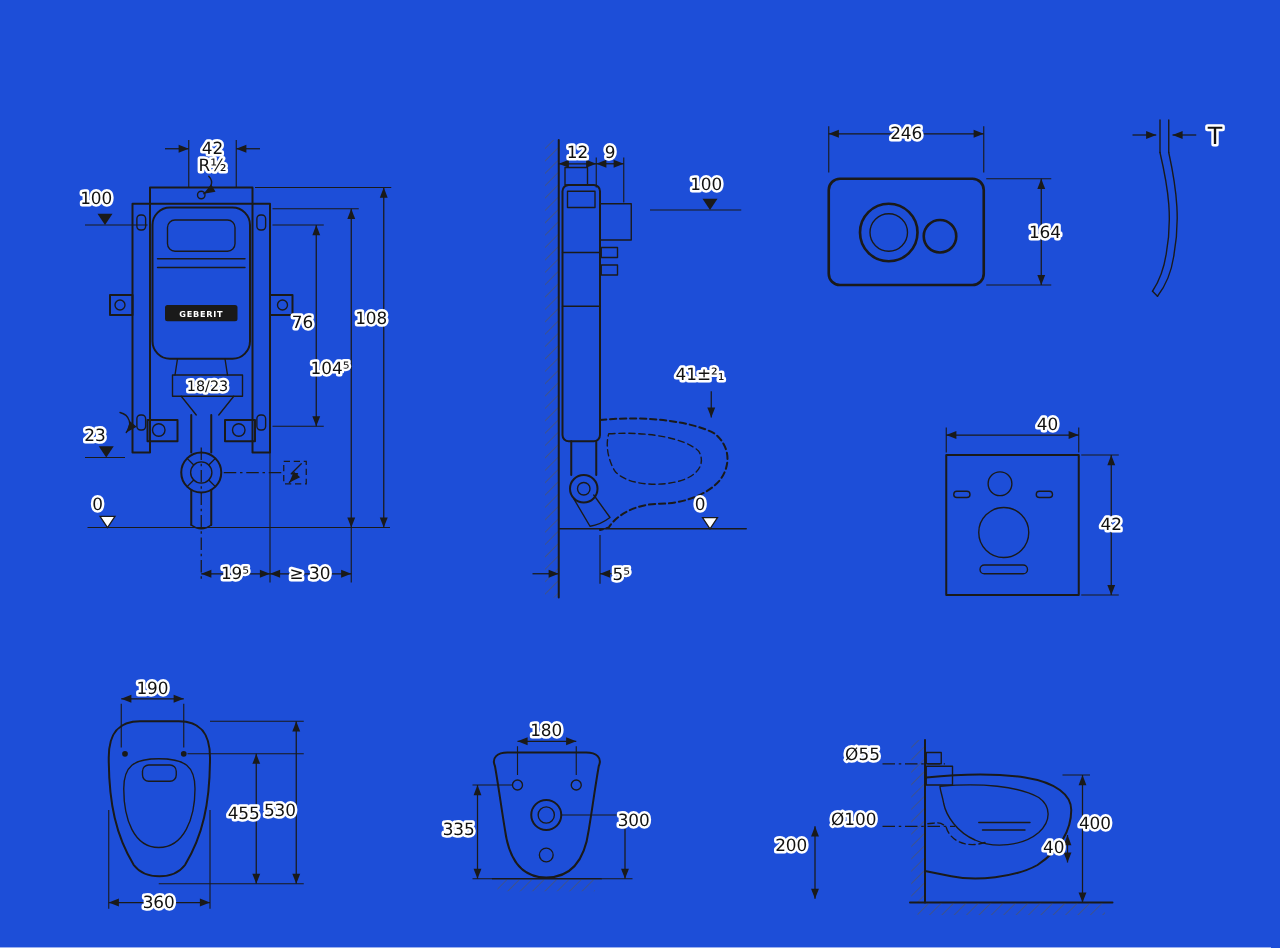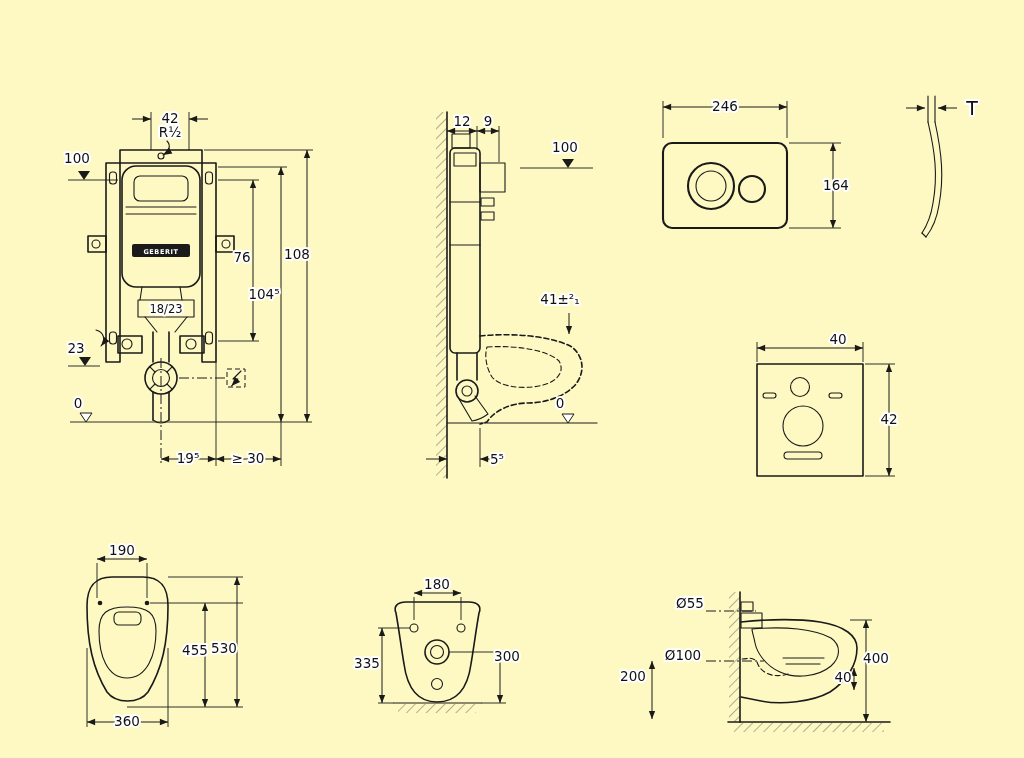--- a/index.html
+++ b/index.html
@@ -1,16 +1,16 @@
 <!DOCTYPE html>
 <html><head>
 <meta charset="utf-8">
 <style>
   html,body{margin:0;padding:0;background:#fff;}
-  .sheet{position:relative;width:1024px;height:758px;background:#fef9c3;overflow:hidden;}
+  .sheet{position:relative;width:1024px;height:758px;background:#1d4ed8;overflow:hidden;}
   svg{display:block;}
   .ln{fill:none;stroke:#1a1a1a;stroke-width:1.6;stroke-linecap:round;stroke-linejoin:round;}
   .ln-thin{fill:none;stroke:#1a1a1a;stroke-width:1.1;stroke-linecap:round;stroke-linejoin:round;}
   .ln-thick{fill:none;stroke:#1a1a1a;stroke-width:2.1;stroke-linecap:round;stroke-linejoin:round;}
   .dim{fill:none;stroke:#1a1a1a;stroke-width:1;}
   .ext{fill:none;stroke:#1a1a1a;stroke-width:0.9;}
   .dash{stroke-dasharray:5 3;}
   .dashdot{stroke-dasharray:10 3 2 3;}
   .fillb{fill:#1a1a1a;stroke:none;}
   .fillw{fill:#ffffff;stroke:#1a1a1a;stroke-width:1;}

